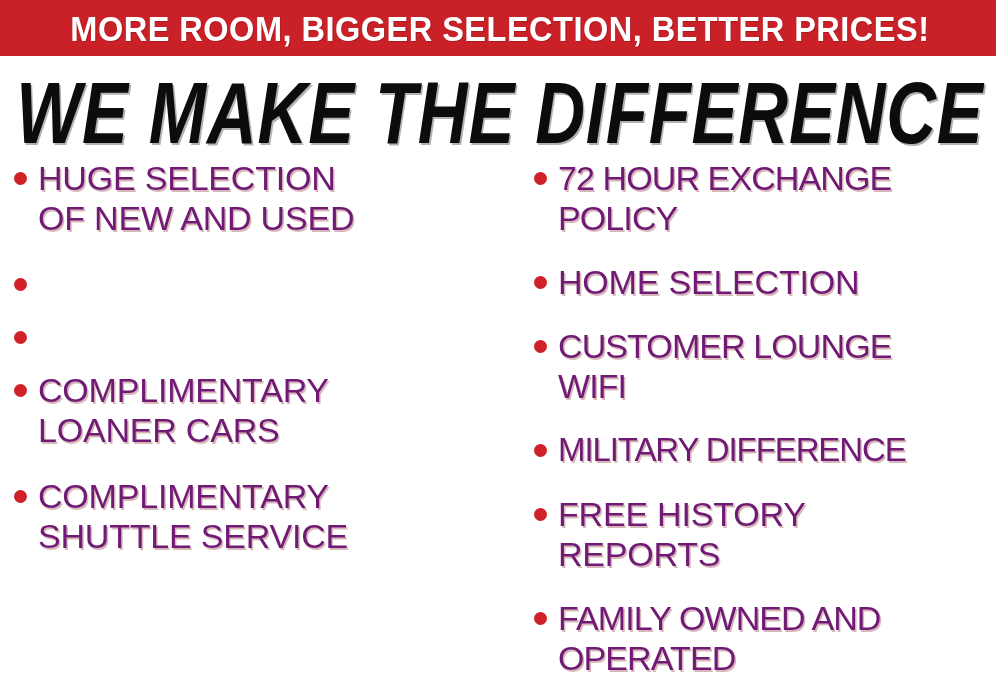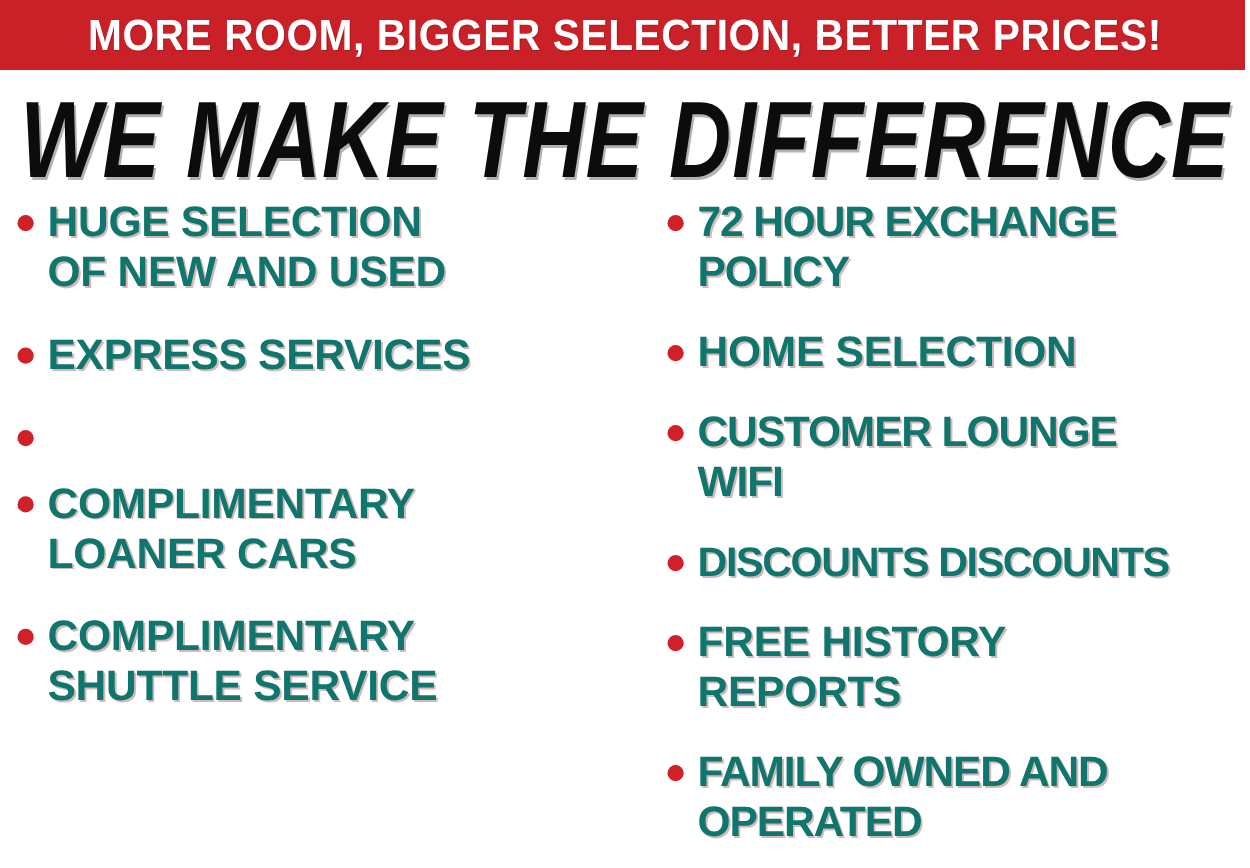--- a/index.html
+++ b/index.html
@@ -97,23 +97,23 @@
     flex: 0 0 auto;
     width: 13px;
     height: 13px;
     border-radius: 50%;
     background: #cf2127;
     margin-top: 14px;
     margin-right: 11px;
   }
 
   .btext {
-    color: #0f766e;
-    font-family: "Liberation Sans", sans-serif;
-    font-weight: bold;
+    color: #701a75;
+    font-family: "Liberation Sans", sans-serif;
+    font-weight: normal;
     font-size: 34px;
     line-height: 40px;
     letter-spacing: -0.2px;
     text-shadow: 1.5px 1.5px 0 rgba(120,20,24,0.30);
     white-space: pre-line;
   }
   .btext.tight { letter-spacing: -0.9px; }
   .btext.wide-fit { font-size: 33px; letter-spacing: -1.1px; }
 </style>
 </head>
@@ -134,21 +134,20 @@
     <div class="col col-left">
 
       <div class="bullet">
         <span class="dot"></span>
         <span class="btext">HUGE SELECTION
 OF NEW AND USED</span>
       </div>
 
       <div class="bullet">
         <span class="dot"></span>
-        <span class="btext">EXPRESS SERVICES</span>
       </div>
 
       <div class="bullet">
         <span class="dot"></span>
       </div>
 
       <div class="bullet">
         <span class="dot"></span>
         <span class="btext">COMPLIMENTARY
 LOANER CARS</span>
@@ -176,21 +175,21 @@
       </div>
 
       <div class="bullet">
         <span class="dot"></span>
         <span class="btext tight">CUSTOMER LOUNGE
 WIFI</span>
       </div>
 
       <div class="bullet">
         <span class="dot"></span>
-        <span class="btext wide-fit">DISCOUNTS DISCOUNTS</span>
+        <span class="btext wide-fit">MILITARY DIFFERENCE</span>
       </div>
 
       <div class="bullet">
         <span class="dot"></span>
         <span class="btext">FREE HISTORY
 REPORTS</span>
       </div>
 
       <div class="bullet">
         <span class="dot"></span>

